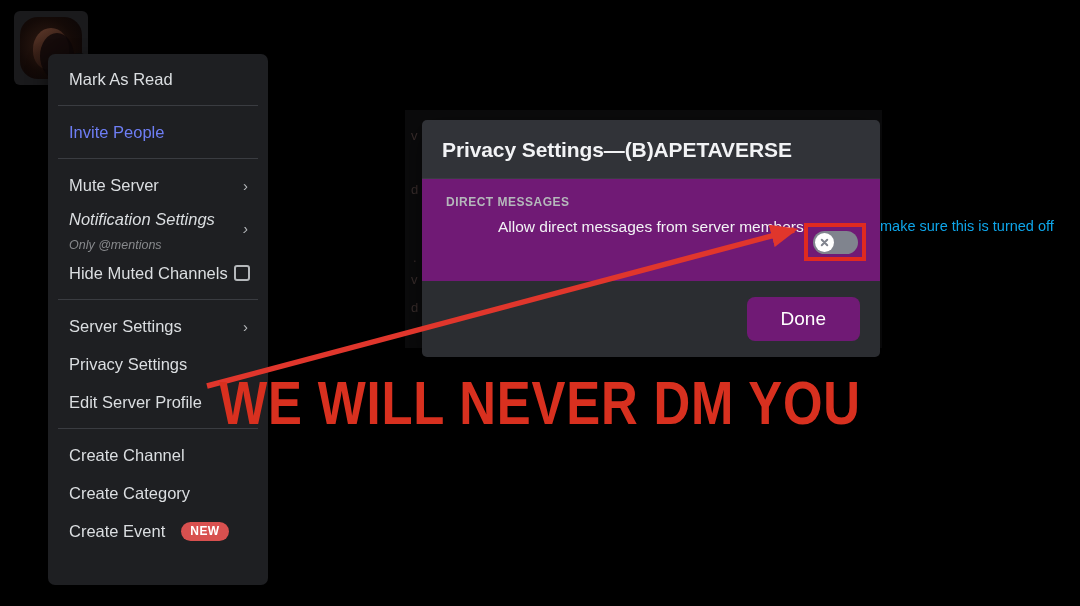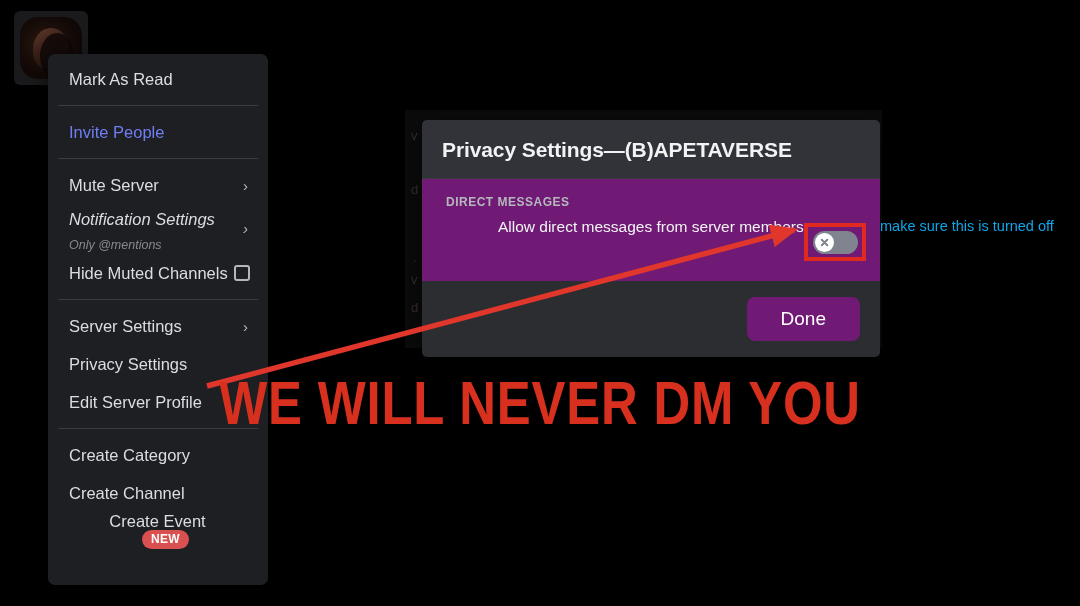--- a/index.html
+++ b/index.html
@@ -150,21 +150,21 @@
     margin-left: 16px;
     background: #d8504f;
     color: #ffffff;
     font-size: 12px;
     font-weight: bold;
     letter-spacing: .4px;
     padding: 3px 9px 4px 9px;
     border-radius: 10px;
     line-height: 1;
   }
-  .menu-item.with-badge { flex-direction: column; }
+  .menu-item.with-badge { }
 
   
   #privacy-modal {
     position: absolute;
     left: 422px;
     top: 120px;
     width: 458px;
     border-radius: 5px;
     overflow: hidden;
     box-shadow: 0 10px 28px rgba(0,0,0,.55);
@@ -341,25 +341,25 @@
     <span class="label">Privacy Settings</span>
   </div>
 
   <div class="menu-item">
     <span class="label">Edit Server Profile</span>
   </div>
 
   <div class="menu-sep"></div>
 
   <div class="menu-item">
+    <span class="label">Create Channel</span>
+  </div>
+
+  <div class="menu-item">
     <span class="label">Create Category</span>
-  </div>
-
-  <div class="menu-item">
-    <span class="label">Create Channel</span>
   </div>
 
   <div class="menu-item with-badge">
     <span class="label">Create Event</span>
     <span class="new-badge">NEW</span>
   </div>
 
 </div>
 
 <div id="privacy-modal">

